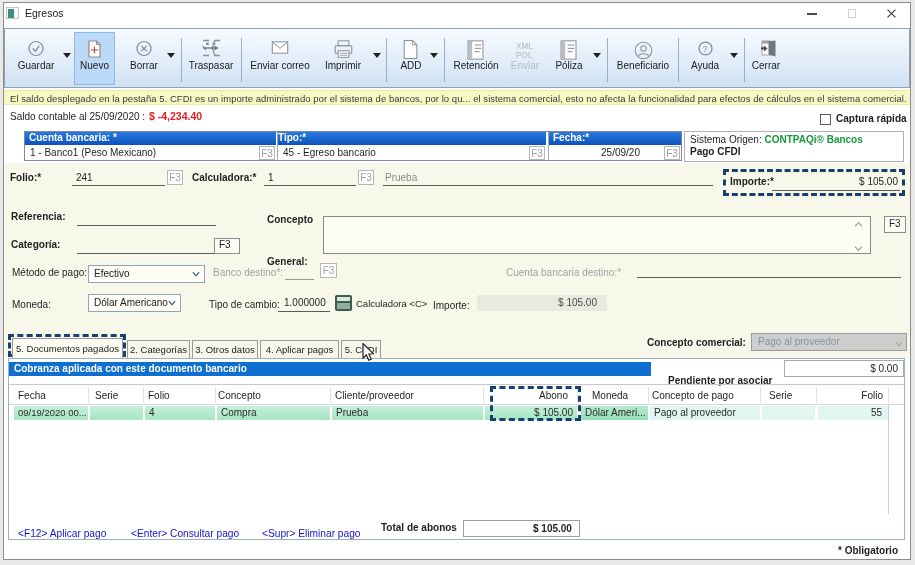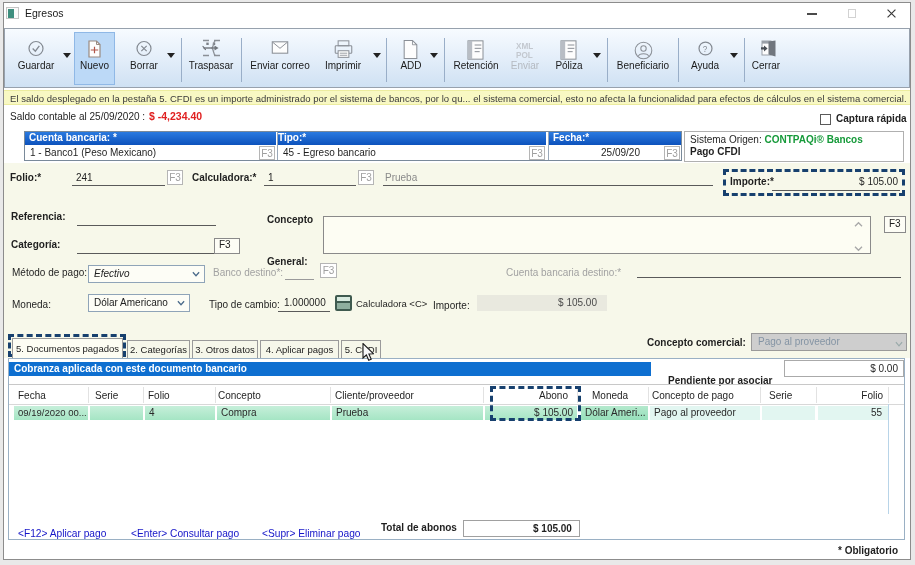--- a/index.html
+++ b/index.html
@@ -224,33 +224,33 @@
 <svg class="abs" style="left:853px;top:221px;" width="11" height="7" viewBox="0 0 12 8">
     <path d="M2 6 L6 2 L10 6" stroke="#a8a8a8" stroke-width="1.5" fill="none"></path>
   </svg>
 <svg class="abs" style="left:853px;top:245px;" width="11" height="7" viewBox="0 0 12 8">
     <path d="M2 2 L6 6 L10 2" stroke="#a8a8a8" stroke-width="1.5" fill="none"></path>
   </svg>
 <div class="abs" style="left:884px;top:216px;width:22px;height:17px;border:1px solid #8a8a8a;background:#fdfdf5;font-size:10px;color:#222;padding:1px 0 0 4px;">F3</div>
 
 <div class="abs lbl" style="left:12px;top:267px;">Método de pago:</div>
 <div class="combo" style="left:88px;top:265px;width:117px;height:18px;">
-  <div style="padding:2px 0 0 5px;font-style:italic;">Efectivo</div>
+  <div style="padding:2px 0 0 5px;">Efectivo</div>
   <svg class="cv" width="9" height="9" viewBox="0 0 9 9">
       <path d="M1 2.5 L4.5 6.5 L8 2.5" stroke="#4a6a8a" stroke-width="1.4" fill="none"></path>
     </svg>
 </div>
 <div class="abs lbl gray" style="left:213px;top:267px;">Banco destino*:</div>
 <div class="uline" style="left:285px;top:279px;width:29px;background:#9a9a9a;"></div>
 <div class="f3box" style="left:320px;top:263px;width:17px;height:15px;line-height:14px;">F3</div>
 <div class="abs lbl gray" style="left:506px;top:267px;">Cuenta bancaria destino:*</div>
 <div class="uline" style="left:637px;top:277px;width:264px;"></div>
 
 <div class="abs lbl" style="left:12px;top:299px;">Moneda:</div>
-<div class="combo" style="left:88px;top:294px;width:102px;height:18px;">
+<div class="combo" style="left:88px;top:294px;width:93px;height:18px;">
   <div style="padding:2px 0 0 5px;">Dólar Americano</div>
   <svg class="cv" width="9" height="9" viewBox="0 0 9 9">
       <path d="M1 2.5 L4.5 6.5 L8 2.5" stroke="#4a6a8a" stroke-width="1.4" fill="none"></path>
     </svg>
 </div>
 <div class="abs lbl" style="left:209px;top:299px;">Tipo de cambio:</div>
 <div class="abs lbl" style="left:284px;top:297px;">1.000000</div>
 <div class="uline" style="left:278px;top:311px;width:52px;"></div>
 <div class="abs" id="calcicon" style="left:335px;top:295px;width:17px;height:16px;background:#3f5a4f;border-radius:2px;">
   <div class="abs" style="left:2px;top:2px;width:13px;height:4px;background:#d8eadf;"></div>

